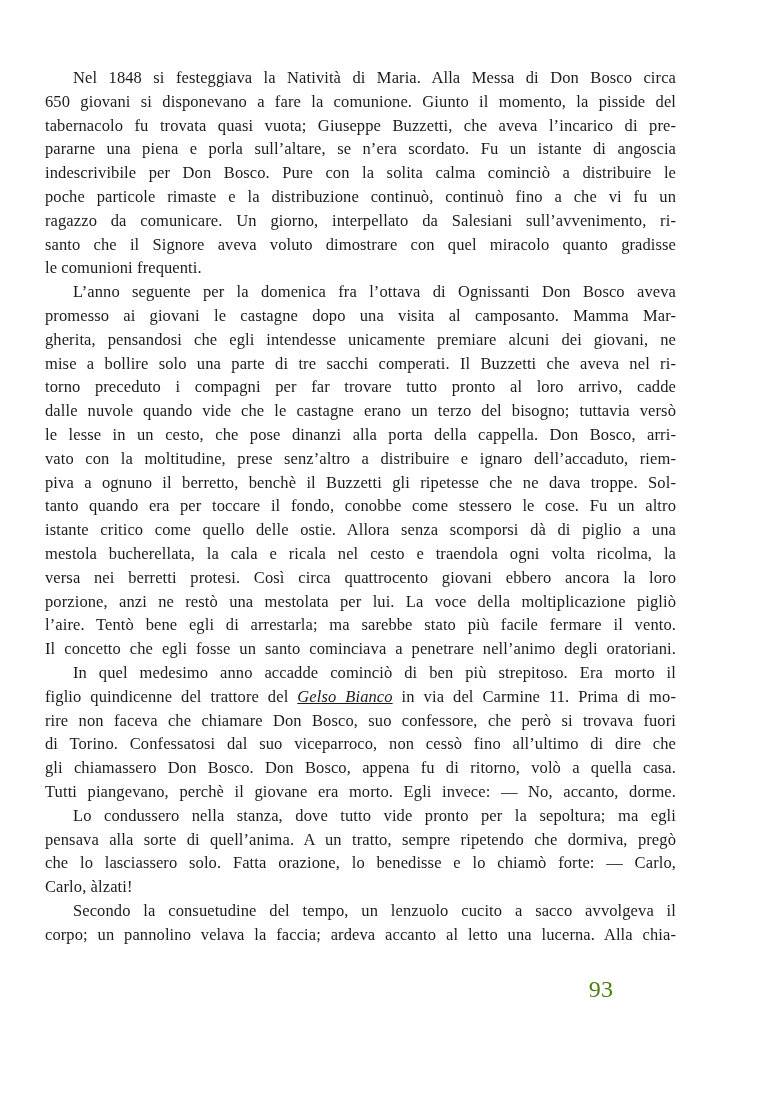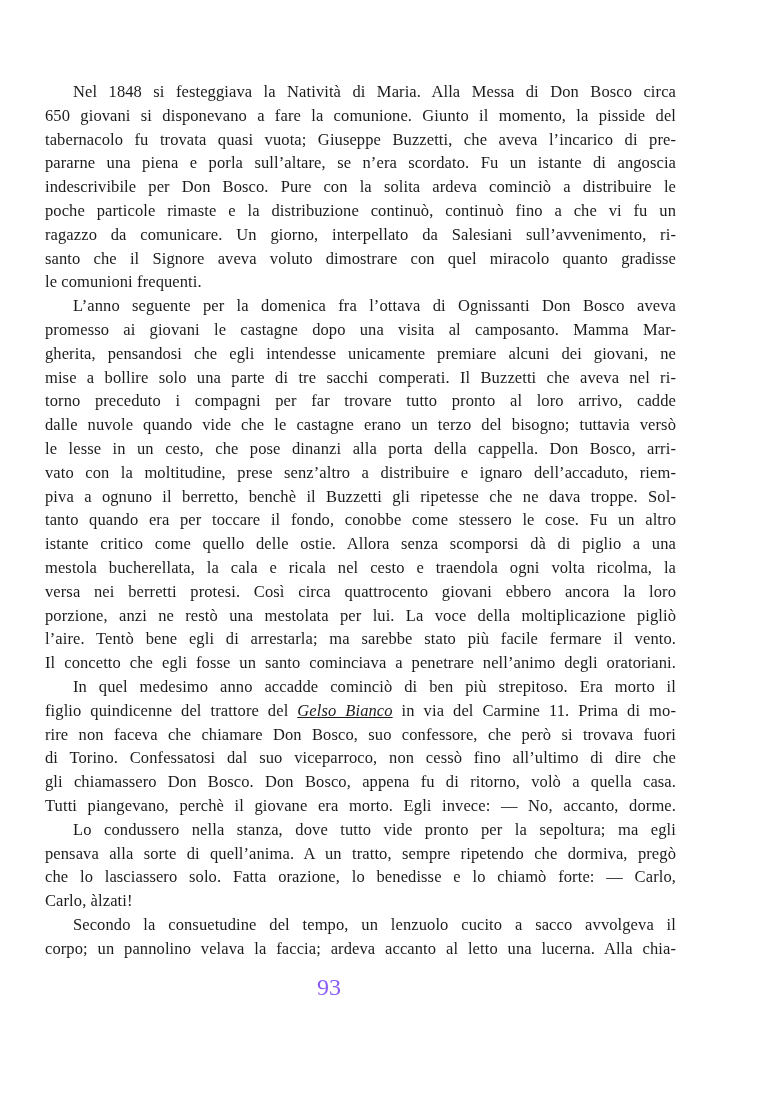--- a/index.html
+++ b/index.html
@@ -8,58 +8,58 @@
     width: 767px;
     height: 1108px;
     background: #ffffff;
     overflow: hidden;
     font-family: "Liberation Serif", "DejaVu Serif", serif;
     color: #1b1b1b;
   }
   .text-block {
     position: absolute;
     left: 45px;
-    top: 80px;
+    top: 66px;
     width: 631px;
     font-size: 16.5px;
     line-height: 23.8px;
     letter-spacing: 0.1px;
   }
   .paragraph { margin: 0; padding: 0; }
   .line {
     text-align: justify;
     text-align-last: justify;
     white-space: normal;
     height: 23.8px;
     overflow: visible;
   }
   .line.indent { text-indent: 28px; }
   .line.ragged { text-align: right; text-align-last: left; }
   .line .it { font-style: italic; text-decoration: underline; }
   .page-number-row {
-    margin-top: 12px;
-    text-align: center;
+    margin-top: 28px;
+    text-align: right;
     padding-right: 63px;
     font-size: 24px;
     line-height: 30px;
-    color: #8b5cf6;
+    color: #4d7c0f;
   }
 </style>
 </head>
 <body>
 
 <div class="page">
   <div class="text-block">
 
     <div class="paragraph">
       <div class="line indent">Nel 1848 si festeggiava la Natività di Maria. Alla Messa di Don Bosco circa</div>
       <div class="line">650 giovani si disponevano a fare la comunione. Giunto il momento, la pisside del</div>
       <div class="line">tabernacolo fu trovata quasi vuota; Giuseppe Buzzetti, che aveva l’incarico di pre-</div>
       <div class="line">pararne una piena e porla sull’altare, se n’era scordato. Fu un istante di angoscia</div>
-      <div class="line">indescrivibile per Don Bosco. Pure con la solita ardeva cominciò a distribuire le</div>
+      <div class="line">indescrivibile per Don Bosco. Pure con la solita calma cominciò a distribuire le</div>
       <div class="line">poche particole rimaste e la distribuzione continuò, continuò fino a che vi fu un</div>
       <div class="line">ragazzo da comunicare. Un giorno, interpellato da Salesiani sull’avvenimento, ri-</div>
       <div class="line">santo che il Signore aveva voluto dimostrare con quel miracolo quanto gradisse</div>
       <div class="line ragged">le comunioni frequenti.</div>
     </div>
 
     <div class="paragraph">
       <div class="line indent">L’anno seguente per la domenica fra l’ottava di Ognissanti Don Bosco aveva</div>
       <div class="line">promesso ai giovani le castagne dopo una visita al camposanto. Mamma Mar-</div>
       <div class="line">gherita, pensandosi che egli intendesse unicamente premiare alcuni dei giovani, ne</div>

